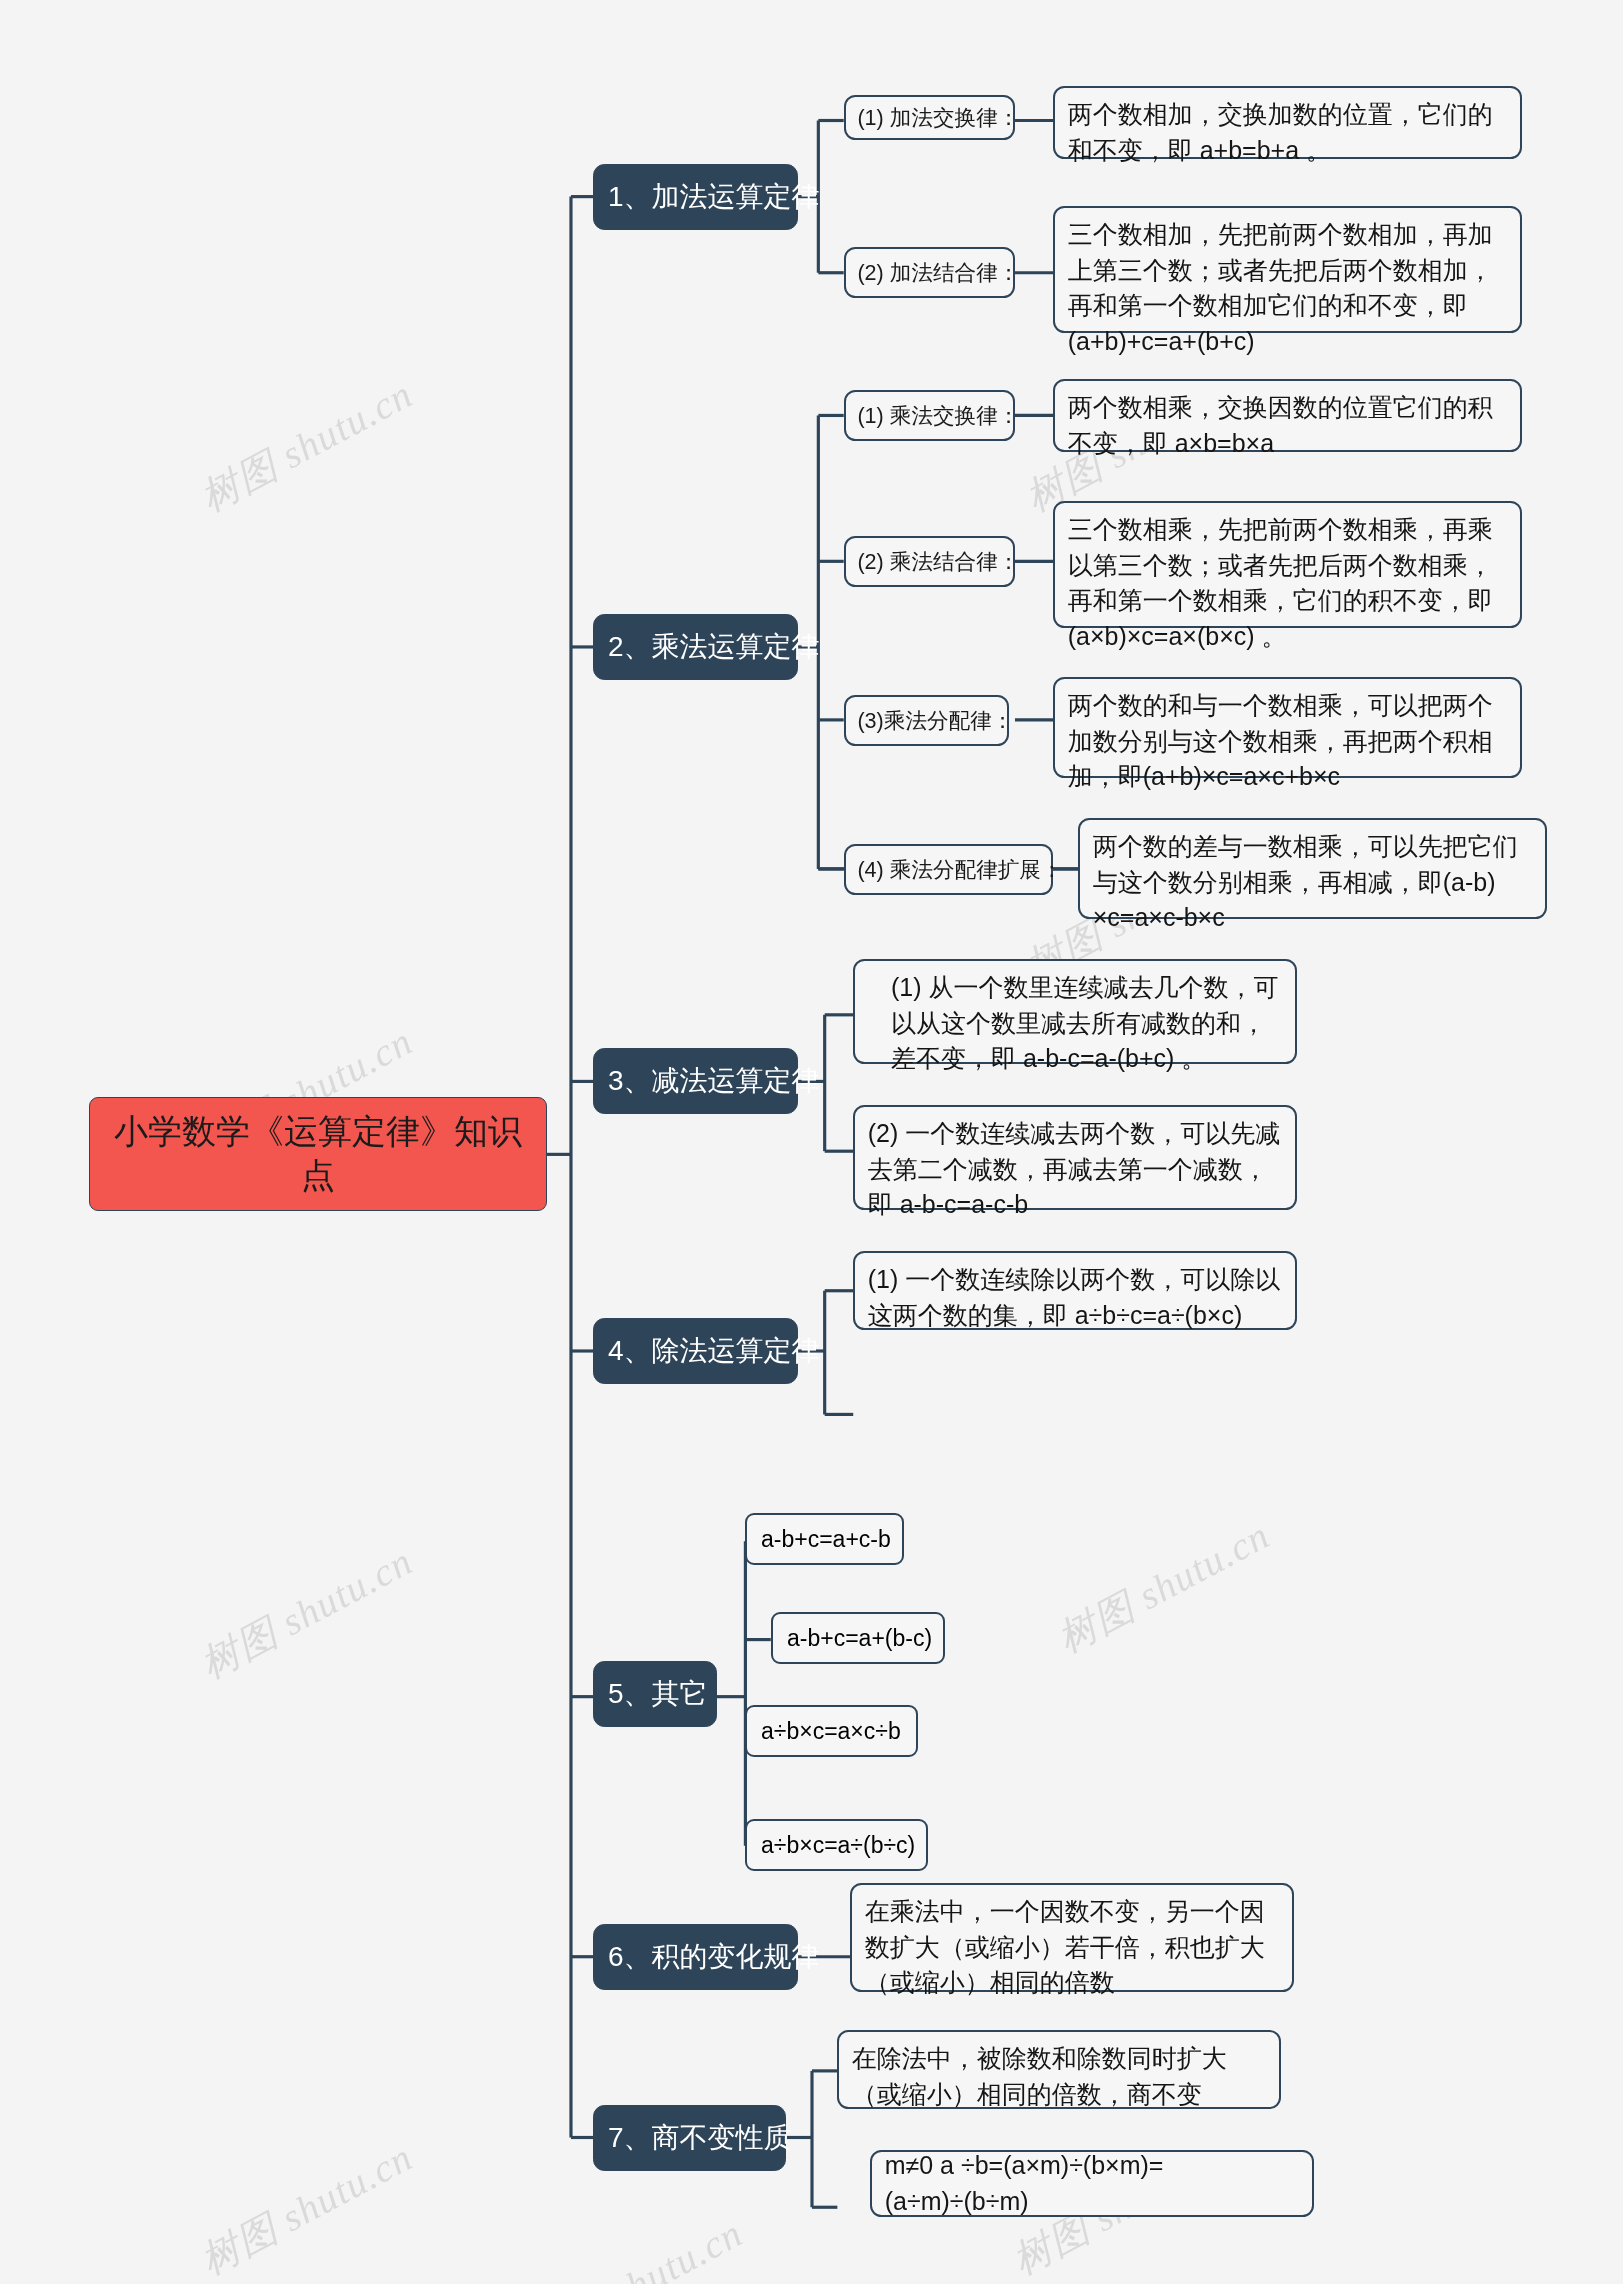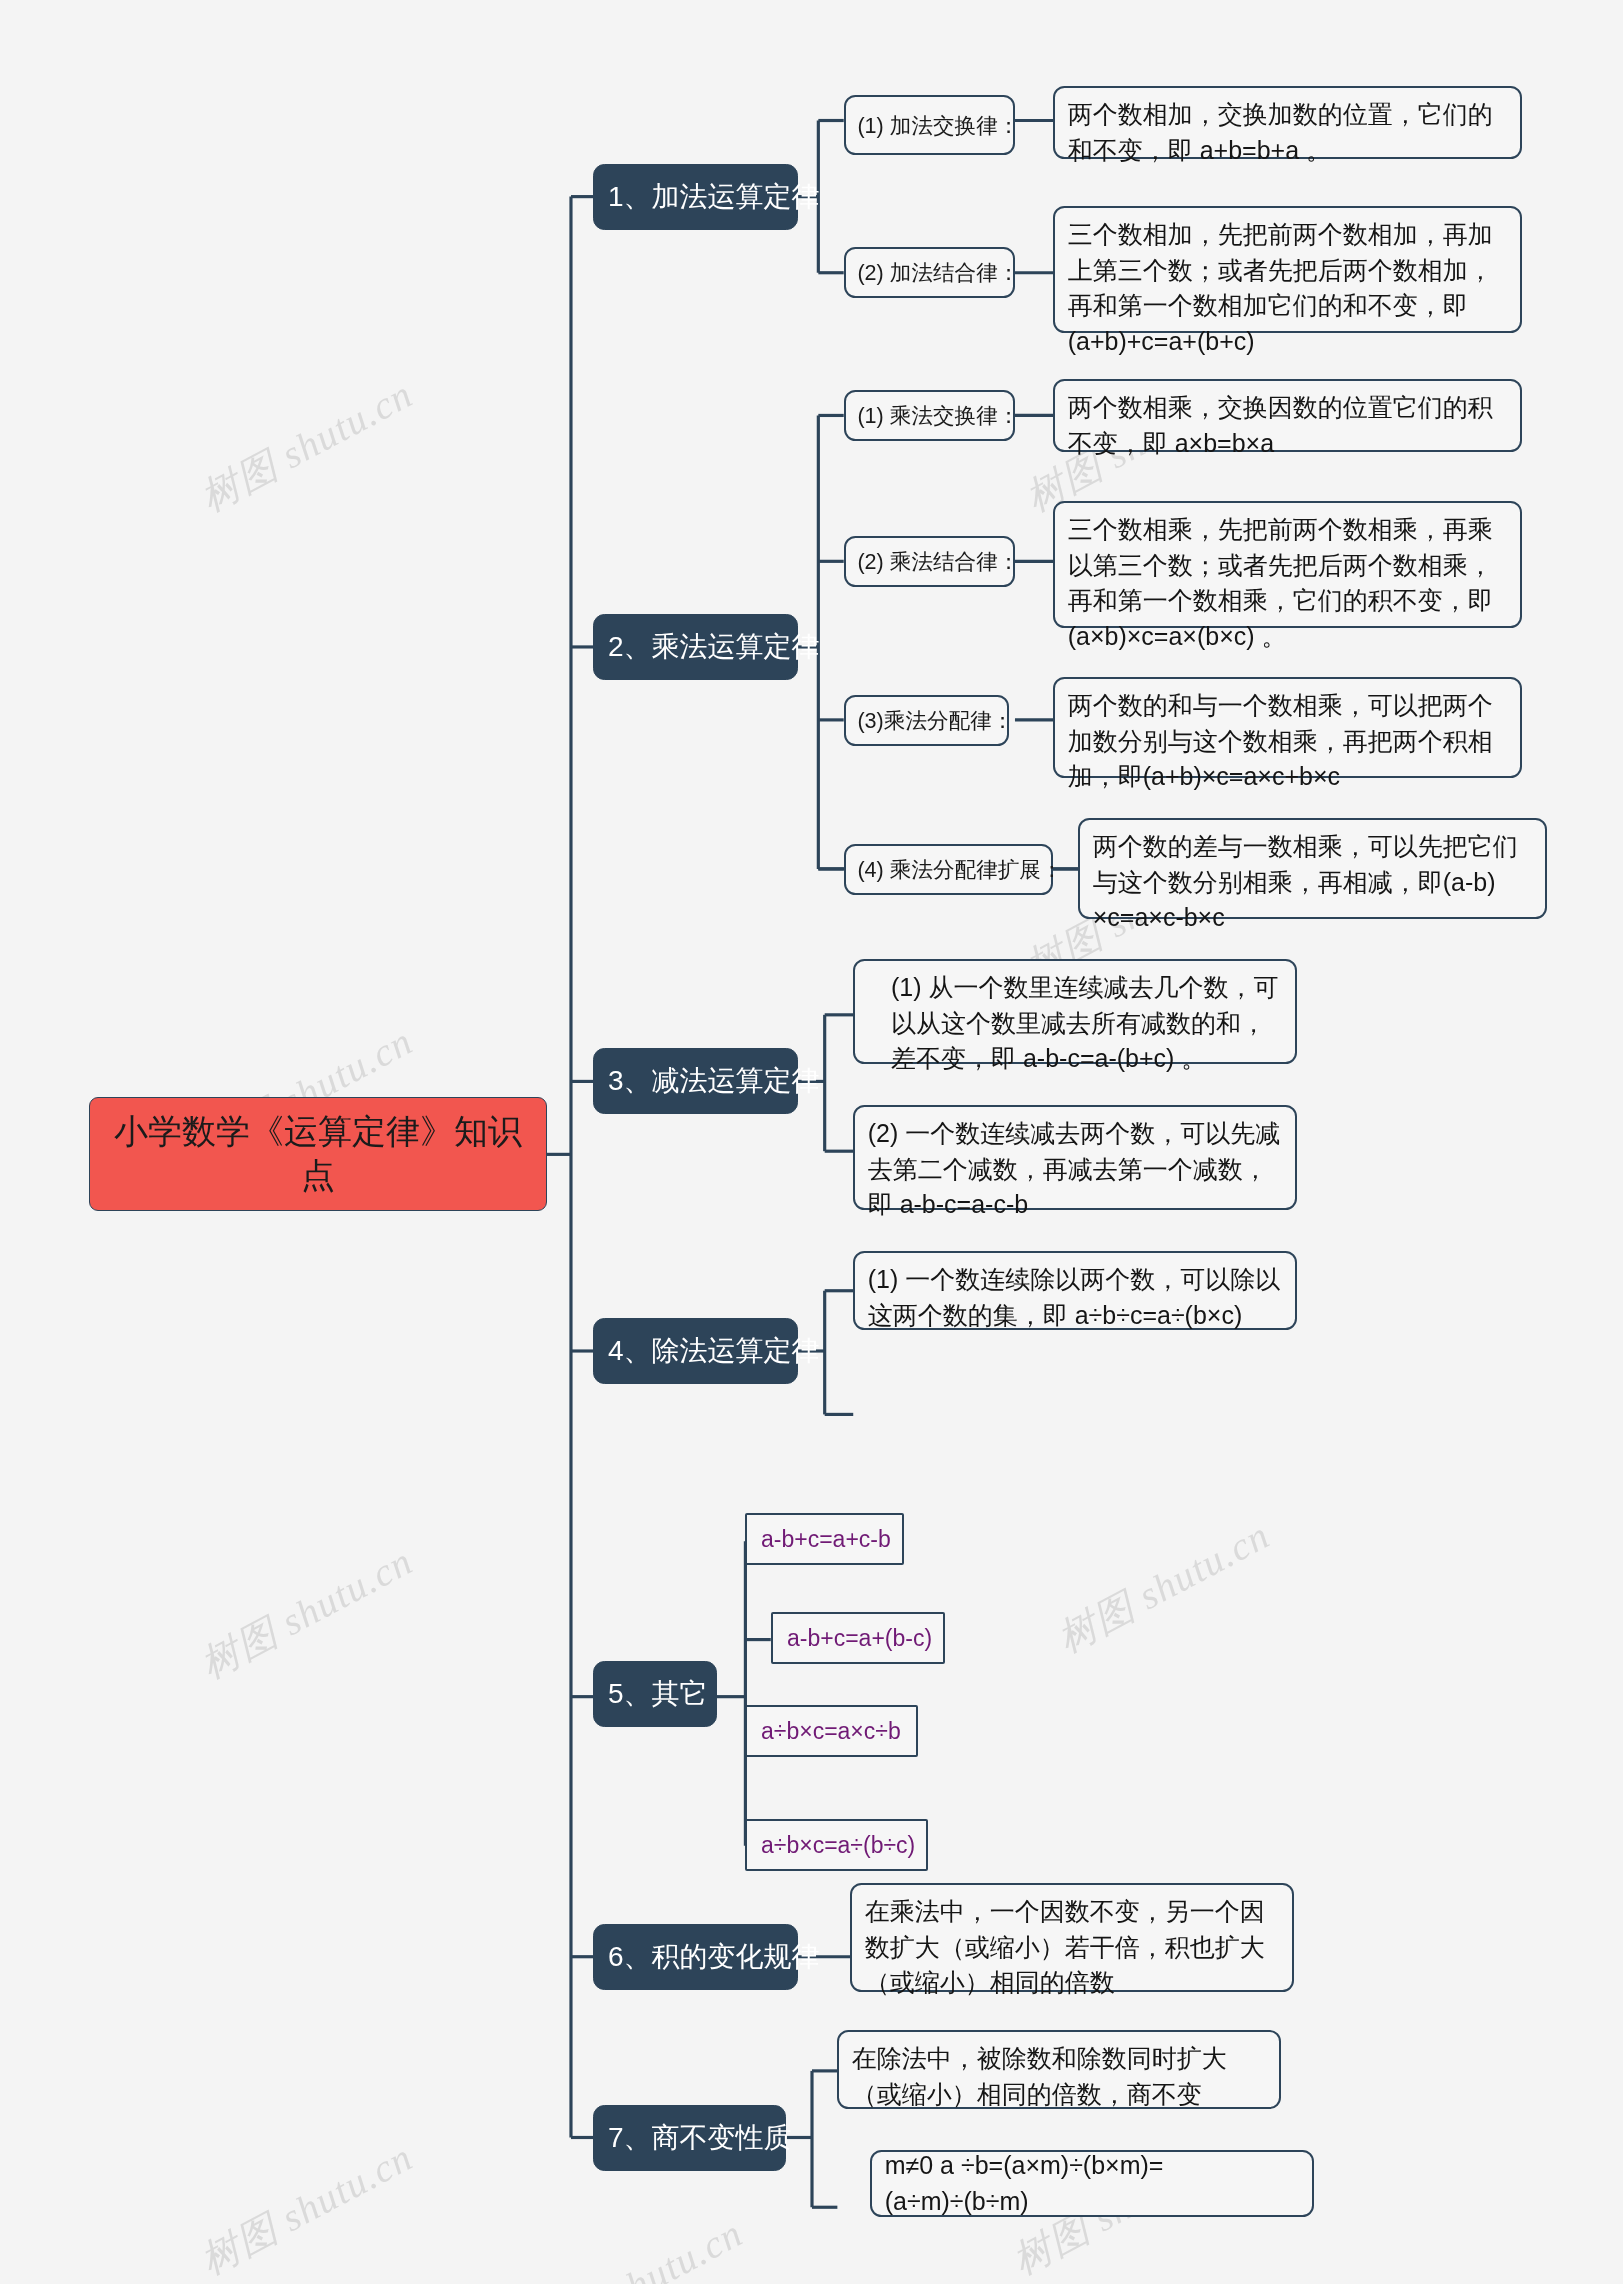--- a/index.html
+++ b/index.html
@@ -99,22 +99,22 @@
     font-size: 25px;
     line-height: 1.42;
     padding: 9px 12.7px;
     align-items: flex-start;
     text-align: left;
   }
 
   .formula {
     background: #f6f6f6;
     border: 2.5px solid #2d4459;
-    border-radius: 2px;
-    color: #701a75;
+    border-radius: 9px;
+    color: #000000;
     font-size: 23px;
     padding: 6.3px 14px;
     justify-content: flex-start;
     white-space: nowrap;
   }
 </style>
 </head>
 <body>
 
 <div id="canvas">
@@ -189,21 +189,21 @@
     <path d="M 1280 3480 H 1320"></path>
   </svg>
 
   <div class="node root" style="left:89px; top:1097px; width:458px; height:114px;">
     <span class="txt">小学数学《运算定律》知识点</span>
   </div>
 
   <div class="node branch" style="left:593px; top:164px; width:205px; height:66px;">
     <span>1、加法运算定律</span>
   </div>
-  <div class="node sub" style="left:844px; top:95px; width:171px; height:60px;">
+  <div class="node sub" style="left:844px; top:95px; width:171px; height:45px;">
     <span>(1) 加法交换律：</span>
   </div>
   <div class="node leaf" style="left:1053px; top:86px; width:469px; height:73px;">
     <span>两个数相加，交换加数的位置，它们的和不变，即 a+b=b+a 。</span>
   </div>
   <div class="node sub" style="left:844px; top:247px; width:171px; height:51px;">
     <span>(2) 加法结合律：</span>
   </div>
   <div class="node leaf" style="left:1053px; top:206px; width:469px; height:127px;">
     <span>三个数相加，先把前两个数相加，再加上第三个数；或者先把后两个数相加，再和第一个数相加它们的和不变，即 (a+b)+c=a+(b+c)</span>

